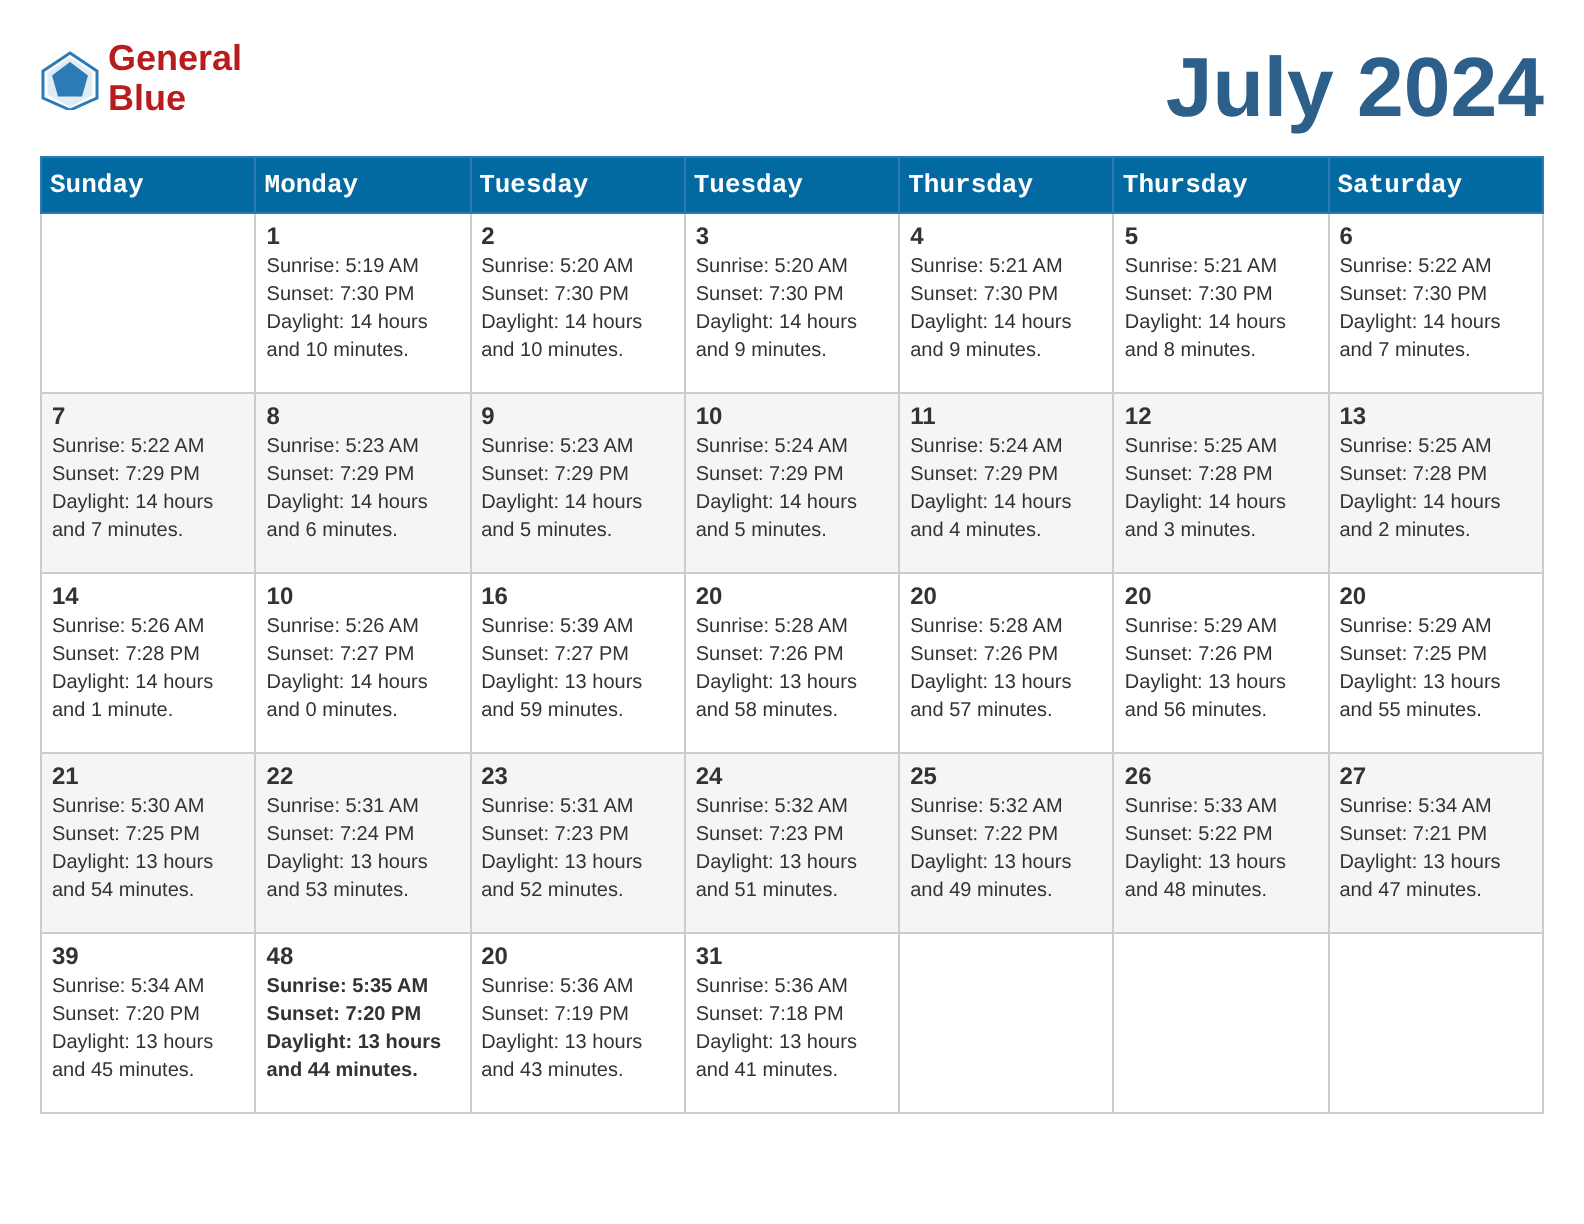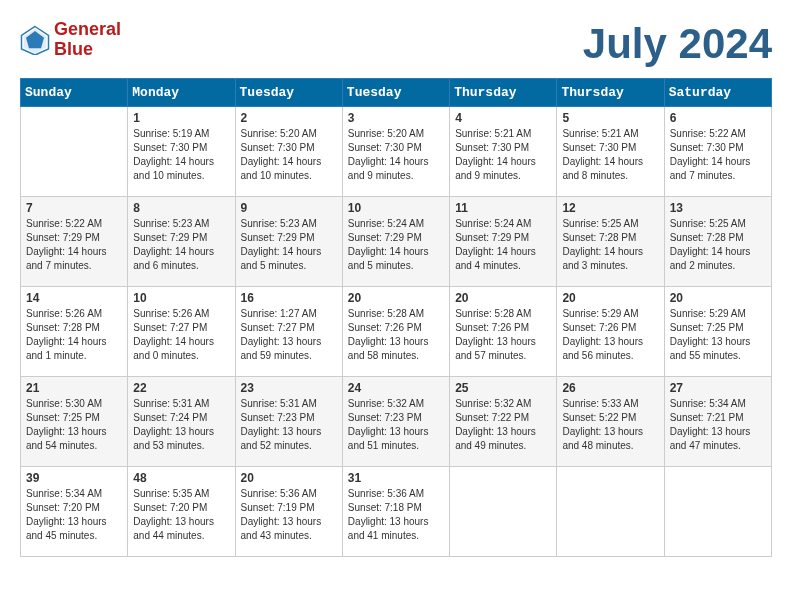--- a/index.html
+++ b/index.html
@@ -234,21 +234,21 @@
         </td>
         <td>
           <span class="day-number">10</span>
           <div class="day-info" style="white-space: pre-line;">Sunrise: 5:26 AM
 Sunset: 7:27 PM
 Daylight: 14 hours
 and 0 minutes.</div>
         </td>
         <td>
           <span class="day-number">16</span>
-          <div class="day-info" style="white-space: pre-line;">Sunrise: 1:27 AM
+          <div class="day-info" style="white-space: pre-line;">Sunrise: 5:39 AM
 Sunset: 7:27 PM
 Daylight: 13 hours
 and 59 minutes.</div>
         </td>
         <td>
           <span class="day-number">20</span>
           <div class="day-info" style="white-space: pre-line;">Sunrise: 5:28 AM
 Sunset: 7:26 PM
 Daylight: 13 hours
 and 58 minutes.</div>
@@ -329,21 +329,21 @@
       <tr>
         <td>
           <span class="day-number">39</span>
           <div class="day-info" style="white-space: pre-line;">Sunrise: 5:34 AM
 Sunset: 7:20 PM
 Daylight: 13 hours
 and 45 minutes.</div>
         </td>
         <td>
           <span class="day-number">48</span>
-          <div class="day-info" style="white-space: pre-line;">Sunrise: 5:35 AM
+          <div class="day-info" style="white-space: pre-line; font-weight: bold;">Sunrise: 5:35 AM
 Sunset: 7:20 PM
 Daylight: 13 hours
 and 44 minutes.</div>
         </td>
         <td>
           <span class="day-number">20</span>
           <div class="day-info" style="white-space: pre-line;">Sunrise: 5:36 AM
 Sunset: 7:19 PM
 Daylight: 13 hours
 and 43 minutes.</div>

